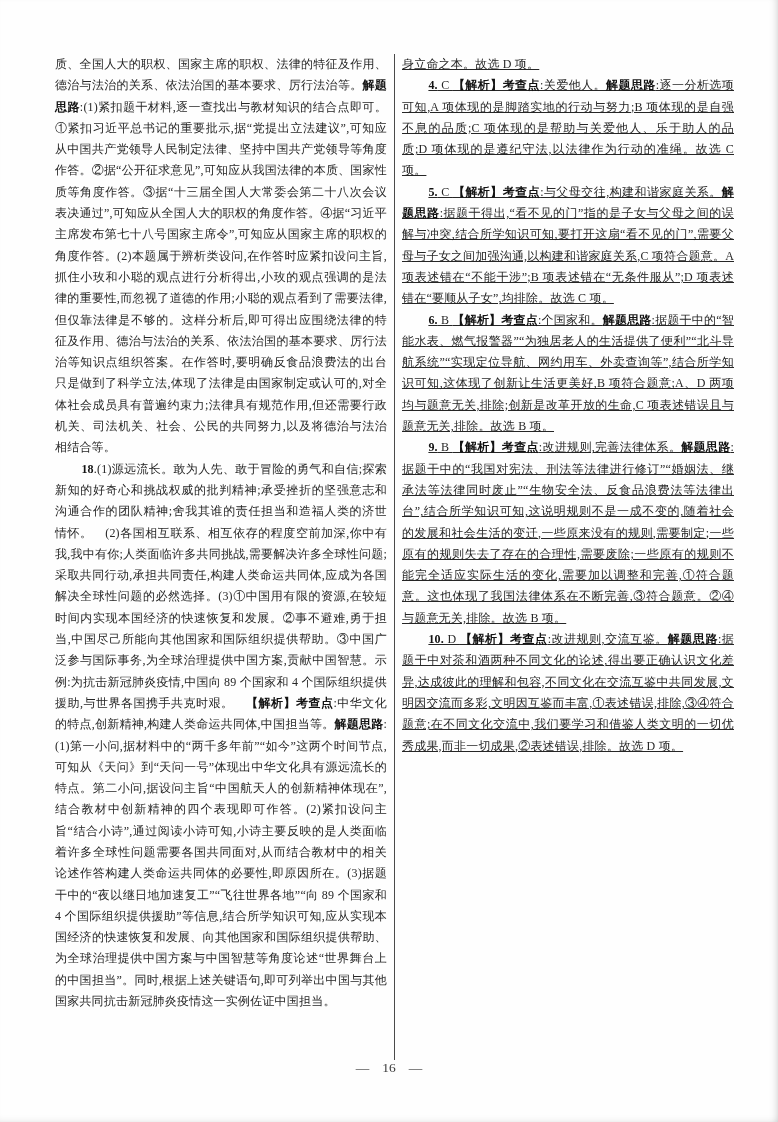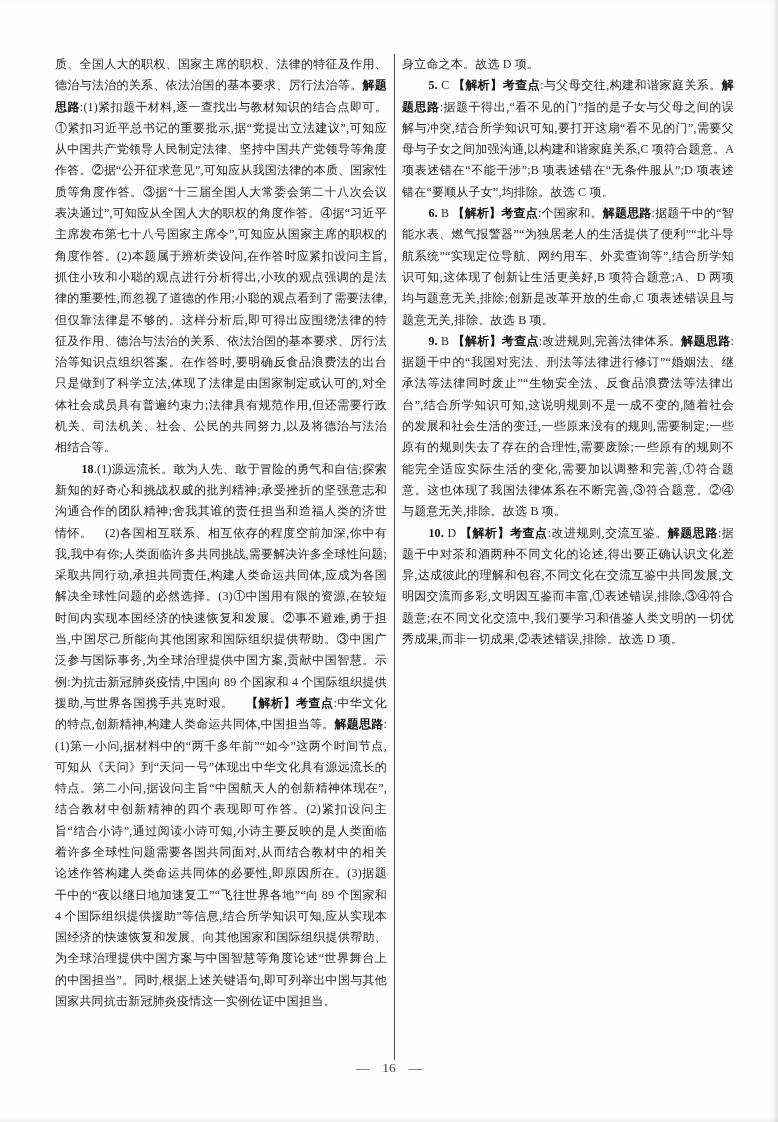--- a/index.html
+++ b/index.html
@@ -13,21 +13,21 @@
     box-shadow:inset -7px 0 9px -7px rgba(0,0,0,.22), inset 0 -6px 8px -7px rgba(0,0,0,.12);
   }
   .content{
     position:absolute;top:54px;left:55px;display:flex;
   }
   .col{
     width:332px;
     font-size:12px;line-height:21.3px;letter-spacing:.2px;
     text-align:justify;text-justify:inter-ideograph;
   }
-  .col.clip{height:1006px;overflow:hidden;}
+  .col.clip{height:1006px;overflow:hidden;text-decoration:underline;}
   .divider{
     width:1px;height:1006px;background:#4a4a4a;margin:0 7px;flex:0 0 auto;
   }
   .para{text-indent:0;}
   .para.indent{text-indent:2.2em;}
   .b{font-weight:700;color:#121212;}
   .footer{
     position:absolute;left:0;right:0;bottom:46px;
     display:flex;justify-content:center;align-items:center;gap:13px;
     font-size:13.5px;color:#3a3a3a;
@@ -38,20 +38,21 @@
 
 <div class="page">
   <div class="content">
     <div class="col" id="col-left">
         <div class="para"><span>质、全国人大的职权、国家主席的职权、法律的特征及作用、德治与法治的关系、依法治国的基本要求、厉行法治等。</span><span class="b">解题思路</span><span>:(1)紧扣题干材料,逐一查找出与教材知识的结合点即可。①紧扣习近平总书记的重要批示,据“党提出立法建议”,可知应从中国共产党领导人民制定法律、坚持中国共产党领导等角度作答。②据“公开征求意见”,可知应从我国法律的本质、国家性质等角度作答。③据“十三届全国人大常委会第二十八次会议表决通过”,可知应从全国人大的职权的角度作答。④据“习近平主席发布第七十八号国家主席令”,可知应从国家主席的职权的角度作答。(2)本题属于辨析类设问,在作答时应紧扣设问主旨,抓住小玫和小聪的观点进行分析得出,小玫的观点强调的是法律的重要性,而忽视了道德的作用;小聪的观点看到了需要法律,但仅靠法律是不够的。这样分析后,即可得出应围绕法律的特征及作用、德治与法治的关系、依法治国的基本要求、厉行法治等知识点组织答案。在作答时,要明确反食品浪费法的出台只是做到了科学立法,体现了法律是由国家制定或认可的,对全体社会成员具有普遍约束力;法律具有规范作用,但还需要行政机关、司法机关、社会、公民的共同努力,以及将德治与法治相结合等。</span></div>
         <div class="para indent"><span class="b">18</span><span>.(1)源远流长。敢为人先、敢于冒险的勇气和自信;探索新知的好奇心和挑战权威的批判精神;承受挫折的坚强意志和沟通合作的团队精神;舍我其谁的责任担当和造福人类的济世情怀。　(2)各国相互联系、相互依存的程度空前加深,你中有我,我中有你;人类面临许多共同挑战,需要解决许多全球性问题;采取共同行动,承担共同责任,构建人类命运共同体,应成为各国解决全球性问题的必然选择。(3)①中国用有限的资源,在较短时间内实现本国经济的快速恢复和发展。②事不避难,勇于担当,中国尽己所能向其他国家和国际组织提供帮助。③中国广泛参与国际事务,为全球治理提供中国方案,贡献中国智慧。示例:为抗击新冠肺炎疫情,中国向 89 个国家和 4 个国际组织提供援助,与世界各国携手共克时艰。　</span><span class="b">【解析】考查点</span><span>:中华文化的特点,创新精神,构建人类命运共同体,中国担当等。</span><span class="b">解题思路</span><span>:(1)第一小问,据材料中的“两千多年前”“如今”这两个时间节点,可知从《天问》到“天问一号”体现出中华文化具有源远流长的特点。第二小问,据设问主旨“中国航天人的创新精神体现在”,结合教材中创新精神的四个表现即可作答。(2)紧扣设问主旨“结合小诗”,通过阅读小诗可知,小诗主要反映的是人类面临着许多全球性问题需要各国共同面对,从而结合教材中的相关论述作答构建人类命运共同体的必要性,即原因所在。(3)据题干中的“夜以继日地加速复工”“飞往世界各地”“向 89 个国家和 4 个国际组织提供援助”等信息,结合所学知识可知,应从实现本国经济的快速恢复和发展、向其他国家和国际组织提供帮助、为全球治理提供中国方案与中国智慧等角度论述“世界舞台上的中国担当”。同时,根据上述关键语句,即可列举出中国与其他国家共同抗击新冠肺炎疫情这一实例佐证中国担当。</span></div>
       </div>
     <div class="divider"></div>
     <div class="col clip" id="col-right">
         <div class="para"><span>身立命之本。故选 D 项。</span></div>
+        <div class="para indent"><span class="b">4.</span><span> C </span><span class="b">【解析】考查点</span><span>:关爱他人。</span><span class="b">解题思路</span><span>:逐一分析选项可知,A 项体现的是脚踏实地的行动与努力;B 项体现的是自强不息的品质;C 项体现的是帮助与关爱他人、乐于助人的品质;D 项体现的是遵纪守法,以法律作为行动的准绳。故选 C 项。</span></div>
         <div class="para indent"><span class="b">5.</span><span> C </span><span class="b">【解析】考查点</span><span>:与父母交往,构建和谐家庭关系。</span><span class="b">解题思路</span><span>:据题干得出,“看不见的门”指的是子女与父母之间的误解与冲突,结合所学知识可知,要打开这扇“看不见的门”,需要父母与子女之间加强沟通,以构建和谐家庭关系,C 项符合题意。A 项表述错在“不能干涉”;B 项表述错在“无条件服从”;D 项表述错在“要顺从子女”,均排除。故选 C 项。</span></div>
         <div class="para indent"><span class="b">6.</span><span> B </span><span class="b">【解析】考查点</span><span>:个国家和。</span><span class="b">解题思路</span><span>:据题干中的“智能水表、燃气报警器”“为独居老人的生活提供了便利”“北斗导航系统”“实现定位导航、网约用车、外卖查询等”,结合所学知识可知,这体现了创新让生活更美好,B 项符合题意;A、D 两项均与题意无关,排除;创新是改革开放的生命,C 项表述错误且与题意无关,排除。故选 B 项。</span></div>
         <div class="para indent"><span class="b">9.</span><span> B </span><span class="b">【解析】考查点</span><span>:改进规则,完善法律体系。</span><span class="b">解题思路</span><span>:据题干中的“我国对宪法、刑法等法律进行修订”“婚姻法、继承法等法律同时废止”“生物安全法、反食品浪费法等法律出台”,结合所学知识可知,这说明规则不是一成不变的,随着社会的发展和社会生活的变迁,一些原来没有的规则,需要制定;一些原有的规则失去了存在的合理性,需要废除;一些原有的规则不能完全适应实际生活的变化,需要加以调整和完善,①符合题意。这也体现了我国法律体系在不断完善,③符合题意。②④与题意无关,排除。故选 B 项。</span></div>
         <div class="para indent"><span class="b">10.</span><span> D </span><span class="b">【解析】考查点</span><span>:改进规则,交流互鉴。</span><span class="b">解题思路</span><span>:据题干中对茶和酒两种不同文化的论述,得出要正确认识文化差异,达成彼此的理解和包容,不同文化在交流互鉴中共同发展,文明因交流而多彩,文明因互鉴而丰富,①表述错误,排除,③④符合题意;在不同文化交流中,我们要学习和借鉴人类文明的一切优秀成果,而非一切成果,②表述错误,排除。故选 D 项。</span></div>
       </div>
   </div>
   <div class="footer">
     <span>—</span>
     <span>16</span>
     <span>—</span>

